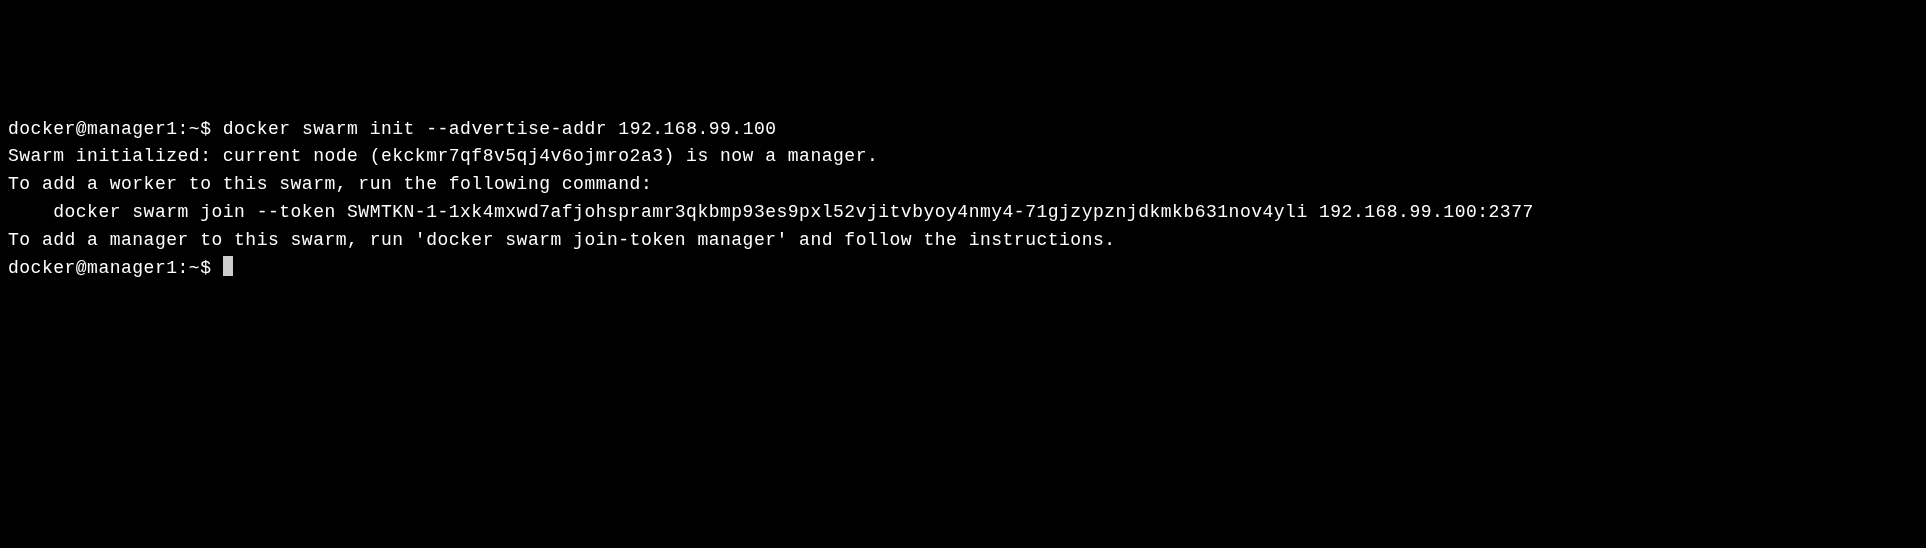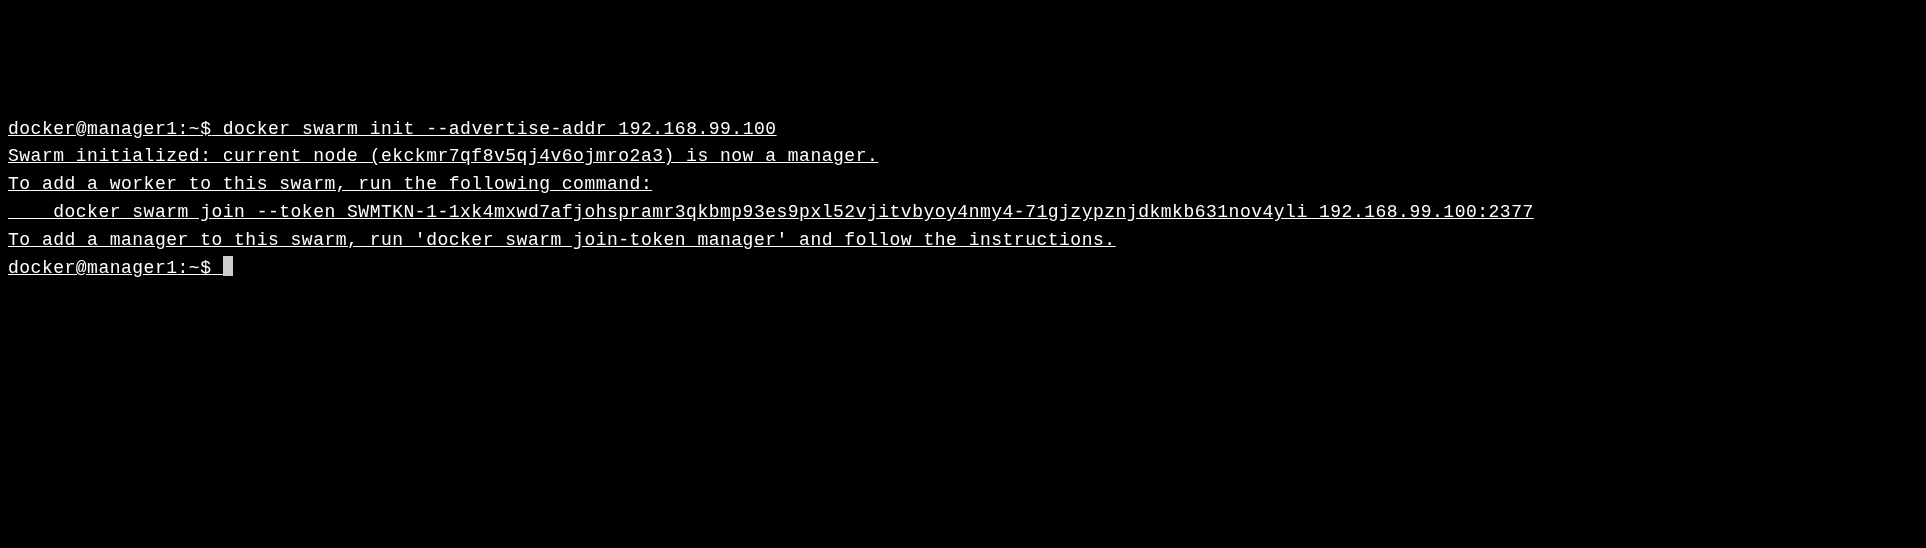--- a/index.html
+++ b/index.html
@@ -14,21 +14,20 @@
       font-size: 18px;
       line-height: 1.55;
       padding: 4px 8px;
       width: 1926px;
       height: 548px;
       overflow: hidden;
       white-space: pre;
     }
     .terminal {
       letter-spacing: 0.5px;
-      text-decoration: underline;
     }
     .prompt-line {
       display: block;
     }
     .cursor {
       display: inline-block;
       width: 10px;
       height: 20px;
       background-color: #cccccc;
       vertical-align: text-bottom;

